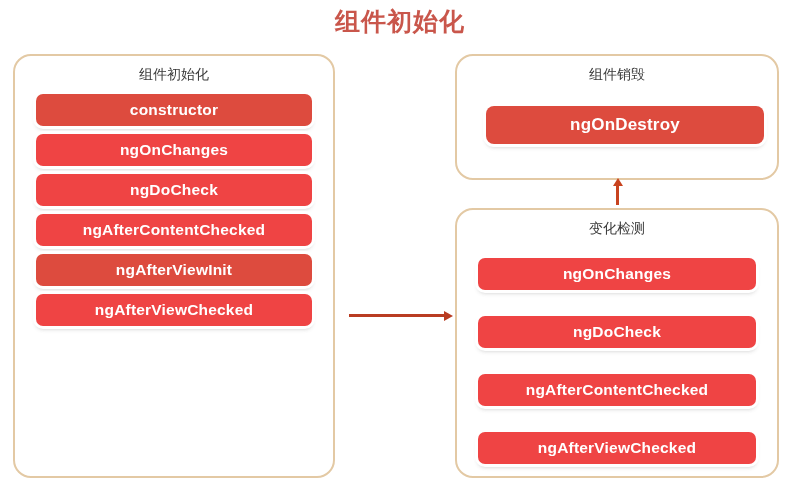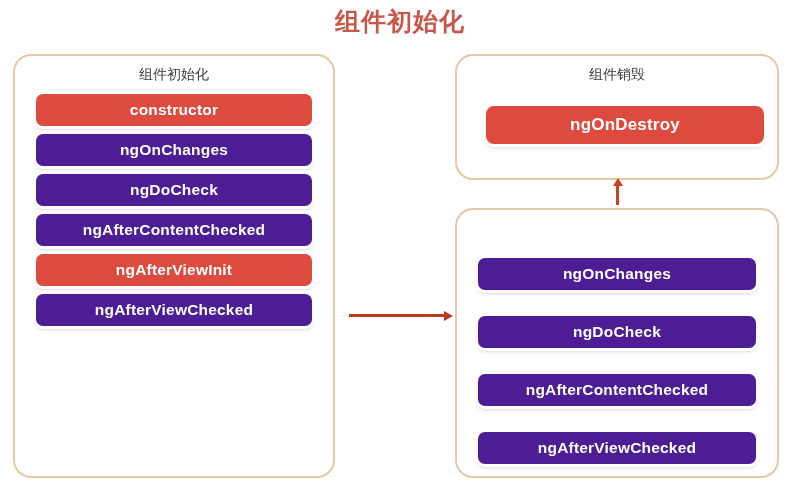--- a/index.html
+++ b/index.html
@@ -84,21 +84,21 @@
     font-weight: bold;
     letter-spacing: 0.2px;
     box-shadow: 0 0 0 3px #ffffff, 0 3px 4px rgba(80,80,80,0.30);
     white-space: nowrap;
     overflow: hidden;
   }
   #panel-destroy .hook { height: 38px; line-height: 38px; font-size: 17px; border-radius: 8px; }
   #panel-change  .hook { height: 32px; line-height: 32px; font-size: 15.5px; }
 
   .hook.red   { background: #dd4b3e; }
-  .hook.green { background: #4c1d95; }
+  .hook.green { background: #ef4444; }
 
   
   .arrow-h {
     position: absolute;
     left: 349px;
     top: 314px;
     width: 96px;
     height: 3px;
     background: #b93c22;
   }
@@ -152,20 +152,21 @@
   </div>
 
   <div class="panel" id="panel-destroy">
     <div class="panel-title">组件销毁</div>
     <div class="hooks">
       <div class="hook red">ngOnDestroy</div>
     </div>
   </div>
 
   <div class="panel" id="panel-change">
+    <div class="panel-title">变化检测</div>
     <div class="hooks">
       <div class="hook green">ngOnChanges</div>
       <div class="hook green">ngDoCheck</div>
       <div class="hook green">ngAfterContentChecked</div>
       <div class="hook green">ngAfterViewChecked</div>
     </div>
   </div>
 
   <div class="arrow-h"></div>
   <div class="arrow-v"></div>

